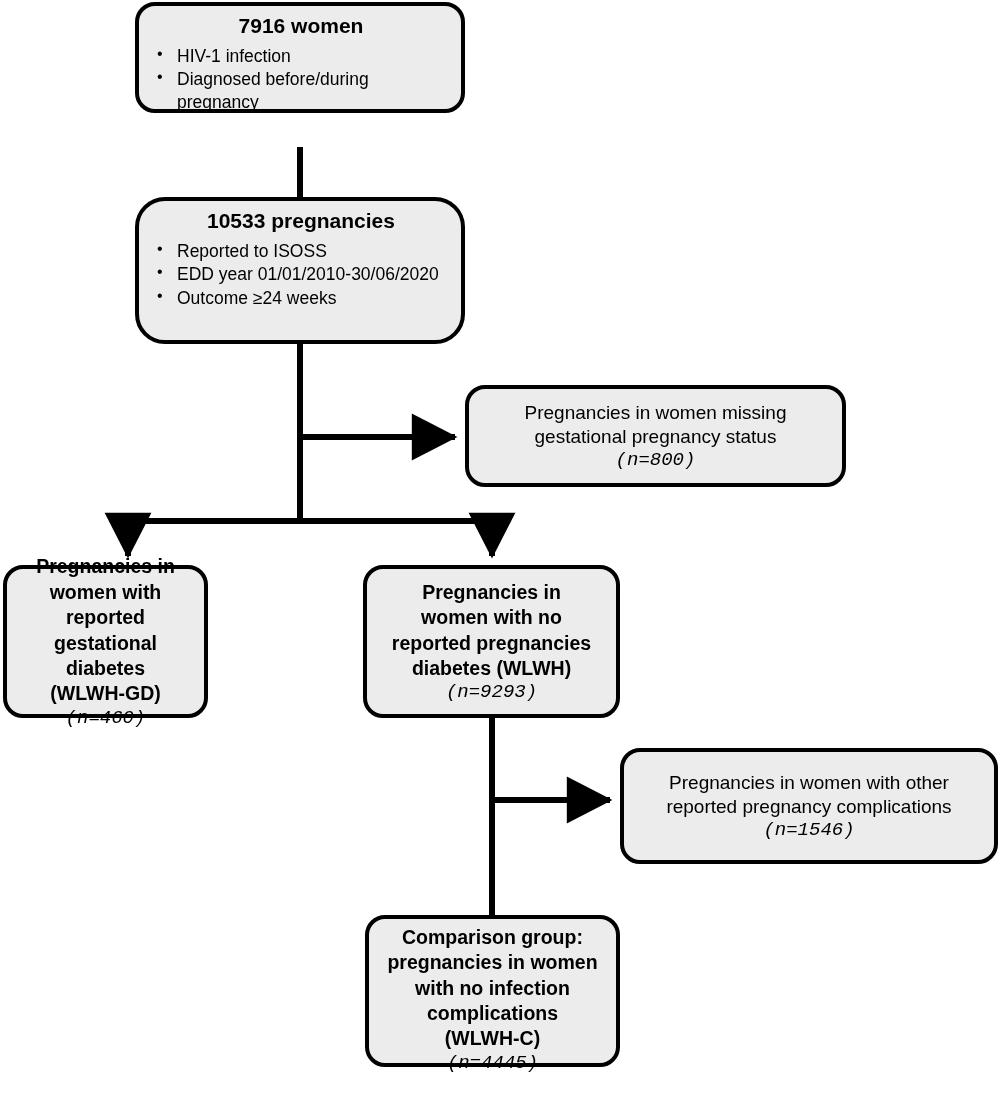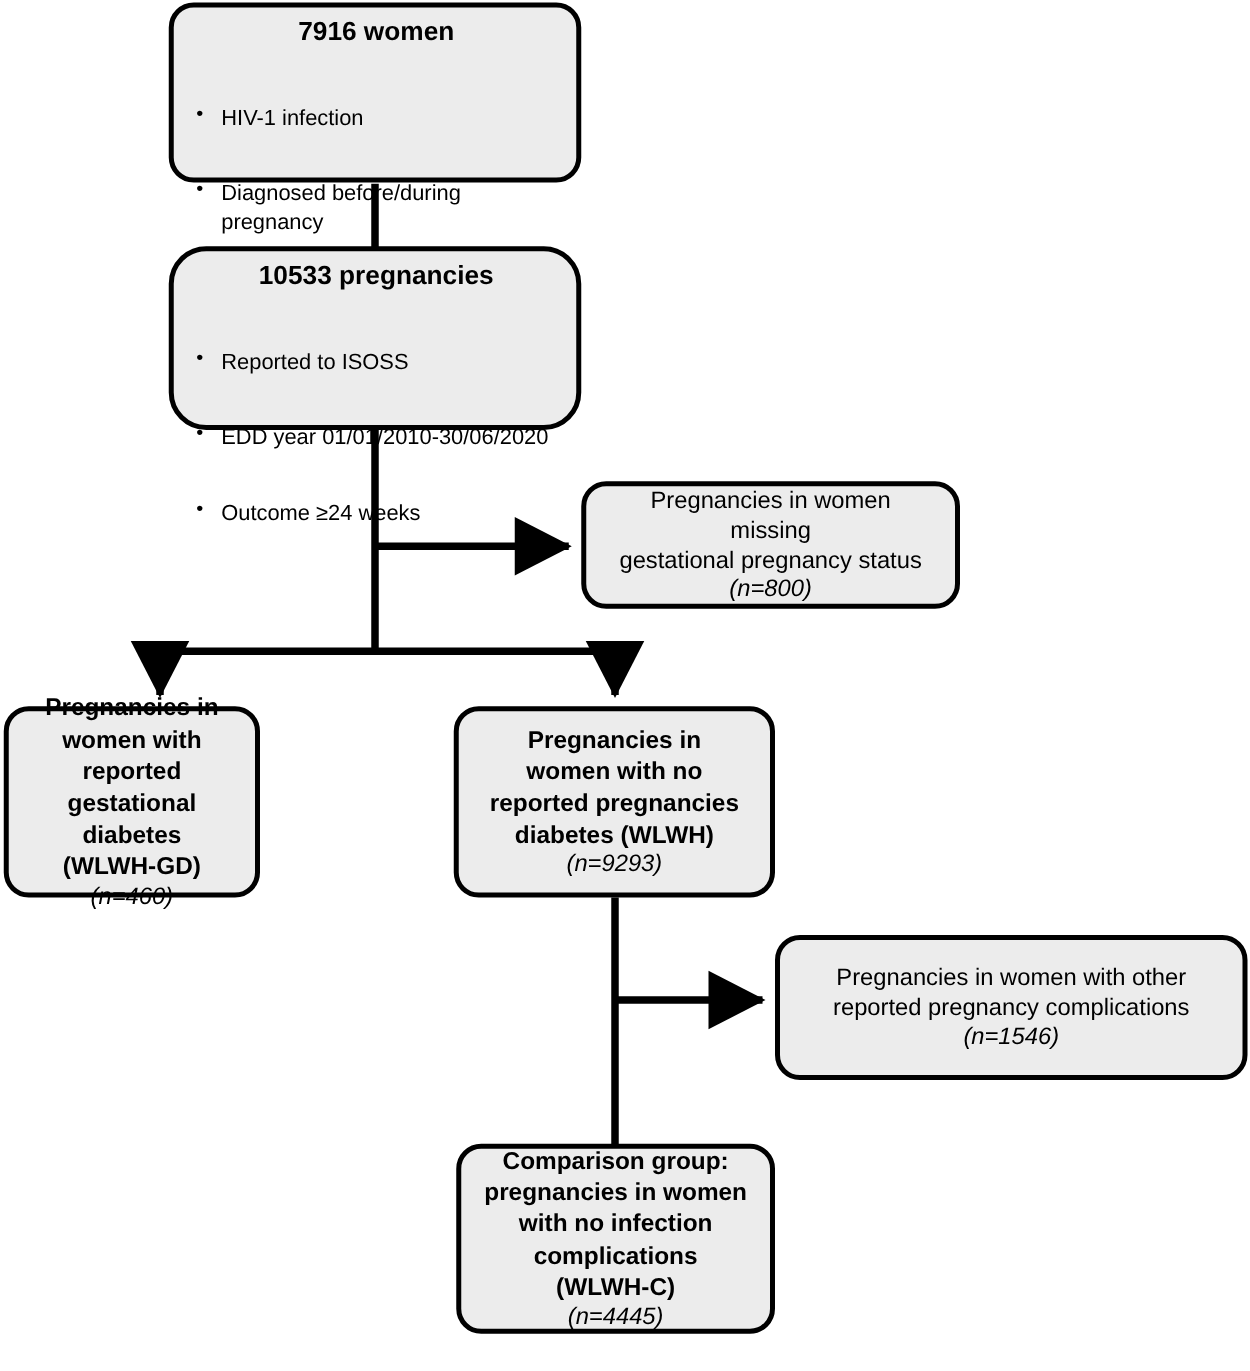--- a/index.html
+++ b/index.html
@@ -48,21 +48,20 @@
     padding: 0;
     list-style: none;
     font-size: 17.5px;
     color: #000;
   }
   .bullets li {
     position: relative;
     padding-left: 26px;
     line-height: 1.28;
     margin-bottom: 1px;
-    margin-top: 38px;
   }
   .bullets li::before {
     content: "\2022";
     position: absolute;
     left: 6px;
     top: -1px;
     font-size: 16px;
   }
   .node-body-bold {
     font-weight: bold;
@@ -75,30 +74,31 @@
     text-align: center;
     font-size: 19px;
     line-height: 1.27;
     color: #000;
   }
   .n-count {
     font-style: italic;
     text-align: center;
     font-size: 19px;
     color: #000;
+    font-family: Liberation Mono, monospace;
   }
 
   
-  #node-women       { left: 135px; top: 2px;   width: 330px; height: 144px; padding: 8px 10px 10px 12px; justify-content: flex-start; }
+  #node-women       { left: 135px; top: 2px;   width: 330px; height: 111px; padding: 8px 10px 10px 12px; justify-content: flex-start; }
   #node-pregnancies { left: 135px; top: 197px; width: 330px; height: 147px; padding: 8px 10px 10px 12px; justify-content: flex-start; border-radius: 30px; }
-  #node-missing-gd  { left: 465px; top: 385px; width: 303px; height: 102px; padding: 6px 26px; }
+  #node-missing-gd  { left: 465px; top: 385px; width: 381px; height: 102px; padding: 6px 26px; }
   #node-wlwh-gd     { left: 3px;   top: 565px; width: 205px; height: 153px; padding: 6px 10px; }
   #node-wlwh        { left: 363px; top: 565px; width: 257px; height: 153px; padding: 6px 10px; }
   #node-other-comp  { left: 620px; top: 748px; width: 378px; height: 116px; padding: 6px 12px; }
-  #node-wlwh-c      { left: 365px; top: 915px; width: 255px; height: 152px; padding: 6px 10px; }
+  #node-wlwh-c      { left: 365px; top: 915px; width: 255px; height: 152px; padding: 6px 10px; justify-content: space-between; }
 </style>
 </head>
 <body>
 
 <div id="canvas">
 
   <svg id="wires" viewBox="0 0 1000 1097" width="1000" height="1097" aria-hidden="true">
     <defs>
       <marker id="ah" markerWidth="9" markerHeight="9" refX="7.6" refY="4.5" orient="auto" markerUnits="strokeWidth">
         <path d="M 0.4 0.6 L 8 4.5 L 0.4 8.4 z" fill="#000000"></path>

